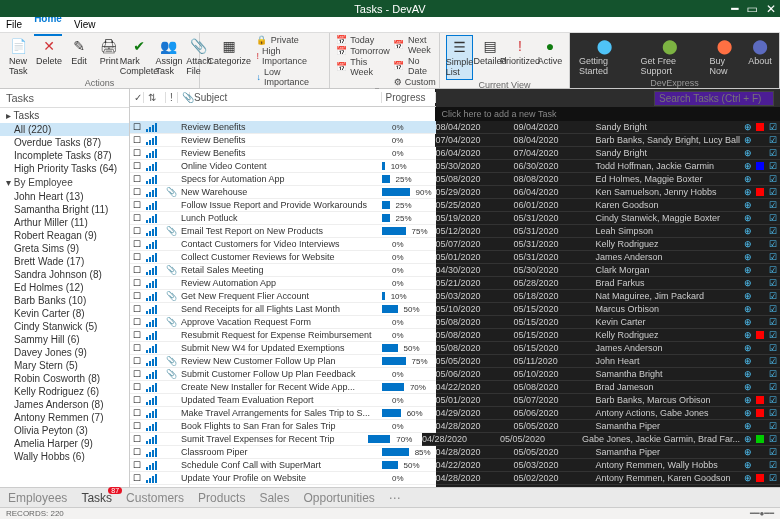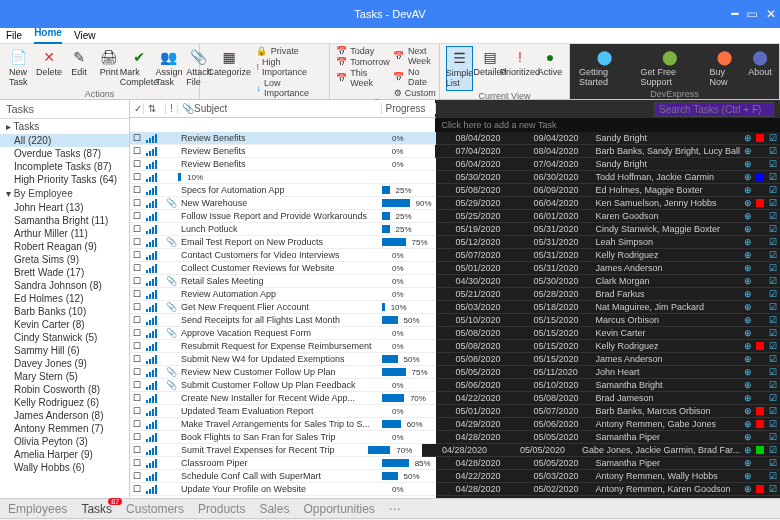--- a/index.html
+++ b/index.html
@@ -1,21 +1,21 @@
 <!DOCTYPE html>
 <html><head>
 <meta charset="utf-8">
 <style>
 *{box-sizing:border-box;margin:0;padding:0;font-family:'Segoe UI',Arial,sans-serif}
 body{width:780px;height:520px;overflow:hidden;background:#fff;font-size:10px;position:relative}
-.titlebar{height:28px;background:#3b82f6;color:#fff;display:flex;align-items:center;justify-content:center;position:relative;font-size:11px}
+.titlebar{height:17px;background:#14532d;color:#fff;display:flex;align-items:center;justify-content:center;position:relative;font-size:11px}
 .titlebar .wbtns{position:absolute;right:4px;display:flex;gap:8px;font-size:12px}
 .wbtns span{cursor:pointer}
 .menubar{height:16px;display:flex;align-items:center;padding:0 6px;gap:12px;font-size:10px;border-bottom:1px solid #ddd}
-.menubar .active{border-bottom:2px solid #0078d4;color:#0078d4;font-weight:600;padding-bottom:4px}
+.menubar .active{border-bottom:2px solid #0078d4;color:#0078d4;font-weight:600;padding-bottom:10px}
 .ribbon{height:56px;display:flex;border-bottom:1px solid #c8c8c8;background:#f3f2f1}
 .rgroup{border-right:1px solid #d0d0d0;padding:2px 6px;display:flex;flex-direction:column;justify-content:space-between}
 .rgroup .items{display:flex;gap:4px;align-items:flex-start}
 .rbtn{display:flex;flex-direction:column;align-items:center;gap:1px;padding:2px 3px;cursor:pointer;font-size:9px;color:#333;min-width:26px}
 .rbtn .ico{width:18px;height:18px;display:flex;align-items:center;justify-content:center;font-size:14px}
 .rgroup .glabel{text-align:center;font-size:9px;color:#666}
 .rlist{display:flex;flex-direction:column;font-size:9px;gap:1px;color:#444}
 .rlist span{display:flex;align-items:center;gap:3px}
 .content{display:flex;height:398px}
 .sidebar{width:130px;border-right:1px solid #ccc;background:#fff;overflow:hidden;display:flex;flex-direction:column}
@@ -35,21 +35,21 @@
 .row .left{width:47%;display:flex;align-items:center;border-bottom:1px solid #eee;height:100%}
 .row .left .cb{width:14px;text-align:center}
 .row .left .pr{width:22px;display:flex;gap:0;align-items:flex-end;padding-left:2px}
 .row .left .pr i{width:2px;background:#0173c7;margin-right:1px}
 .row .left .ic{width:12px;color:#888}
 .row .left .sub{flex:1;padding:0 3px;white-space:nowrap;overflow:hidden;text-overflow:ellipsis;color:#333}
 .row .left .prog{width:54px;padding-right:4px;display:flex;align-items:center;gap:2px}
 .row .left .pbar{height:8px;background:#0173c7}
 .row .left .ptxt{font-size:8px;color:#333;min-width:20px;text-align:right}
 .row .right{flex:1;display:flex;align-items:center;background:#1e1e1e;color:#ccc;height:100%;border-bottom:1px solid #333}
-.row .right .sd,.row .right .dd{width:78px;padding:0 20px;font-size:9px}
+.row .right .sd,.row .right .dd{width:78px;padding:0 0;font-size:9px}
 .row .right .as{flex:1;padding:0 4px;white-space:nowrap;overflow:hidden;text-overflow:ellipsis;font-size:9px}
 .row .right .col{width:10px}
 .row .right .col i{display:block;width:8px;height:8px}
 .row .right .chk{width:14px;text-align:center;color:#4fc3f7}
 .row.sel .left{background:#cde6f7}
 .newtask{height:14px;display:flex;background:linear-gradient(90deg,#fff 47%,#111 47%);font-size:9px;align-items:center;color:#888}
 .newtask .r{margin-left:47%;padding-left:6px;color:#888}
 .darkoverlay{position:absolute;top:0;right:0;width:53%;height:18px;background:#2d2d2d;display:flex;align-items:center;justify-content:flex-end;padding-right:6px}
 .darkoverlay input{background:#4c1d95;border:1px solid #444;color:#aaa;font-size:10px;padding:1px 4px;width:120px}
 .bottomtabs{height:20px;background:#eaeaea;display:flex;align-items:center;padding:0 8px;gap:14px;font-size:12px;color:#888;border-top:1px solid #ccc}
@@ -340,20 +340,21 @@
         <div class="row">
           <div class="left">
             <div class="cb">☐</div>
             <div class="pr">
               <i style="height:3px"></i>
               <i style="height:5px"></i>
               <i style="height:7px"></i>
               <i style="height:9px"></i>
             </div>
             <div class="ic"></div>
+            <div class="sub">Online Video Content</div>
             <div class="prog">
               <div class="pbar" style="width:3.2px"></div>
               <span class="ptxt">10%</span>
             </div>
           </div>
           <div class="right">
             <div class="sd">05/30/2020</div>
             <div class="dd">06/30/2020</div>
             <div class="as">Todd Hoffman, Jackie Garmin</div>
             <div style="width:12px;color:#4fc3f7">⊕</div>
@@ -374,21 +375,21 @@
             </div>
             <div class="ic"></div>
             <div class="sub">Specs for Automation App</div>
             <div class="prog">
               <div class="pbar" style="width:8px"></div>
               <span class="ptxt">25%</span>
             </div>
           </div>
           <div class="right">
             <div class="sd">05/08/2020</div>
-            <div class="dd">06/09/2020</div>
+            <div class="dd">08/08/2020</div>
             <div class="as">Ed Holmes, Maggie Boxter</div>
             <div style="width:12px;color:#4fc3f7">⊕</div>
             <div class="col"></div>
             <div class="chk">☑</div>
           </div>
         </div>
         <div class="row">
           <div class="left">
             <div class="cb">☐</div>
             <div class="pr">
@@ -831,21 +832,21 @@
             <div class="ic"></div>
             <div class="sub">Make Travel Arrangements for Sales Trip to S...</div>
             <div class="prog">
               <div class="pbar" style="width:19.2px"></div>
               <span class="ptxt">60%</span>
             </div>
           </div>
           <div class="right">
             <div class="sd">04/29/2020</div>
             <div class="dd">05/06/2020</div>
-            <div class="as">Antony Remmen, Gabe Jones</div>
+            <div class="as">Antony Actions, Gabe Jones</div>
             <div style="width:12px;color:#4fc3f7">⊕</div>
             <div class="col">
               <i style="background:#f00"></i>
             </div>
             <div class="chk">☑</div>
           </div>
         </div>
         <div class="row">
           <div class="left">
             <div class="cb">☐</div>

